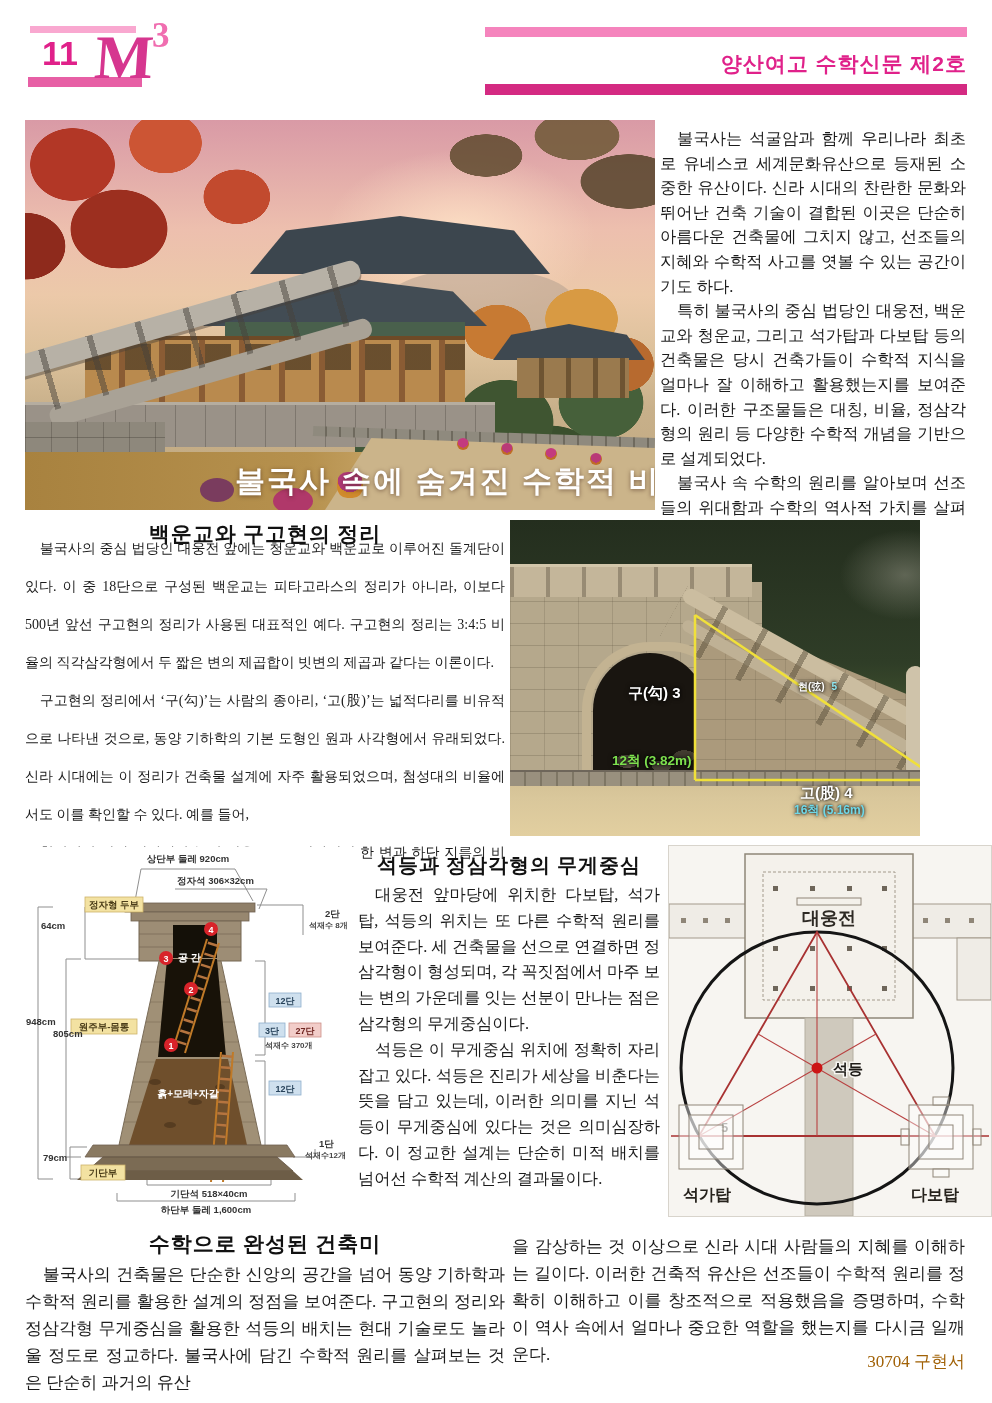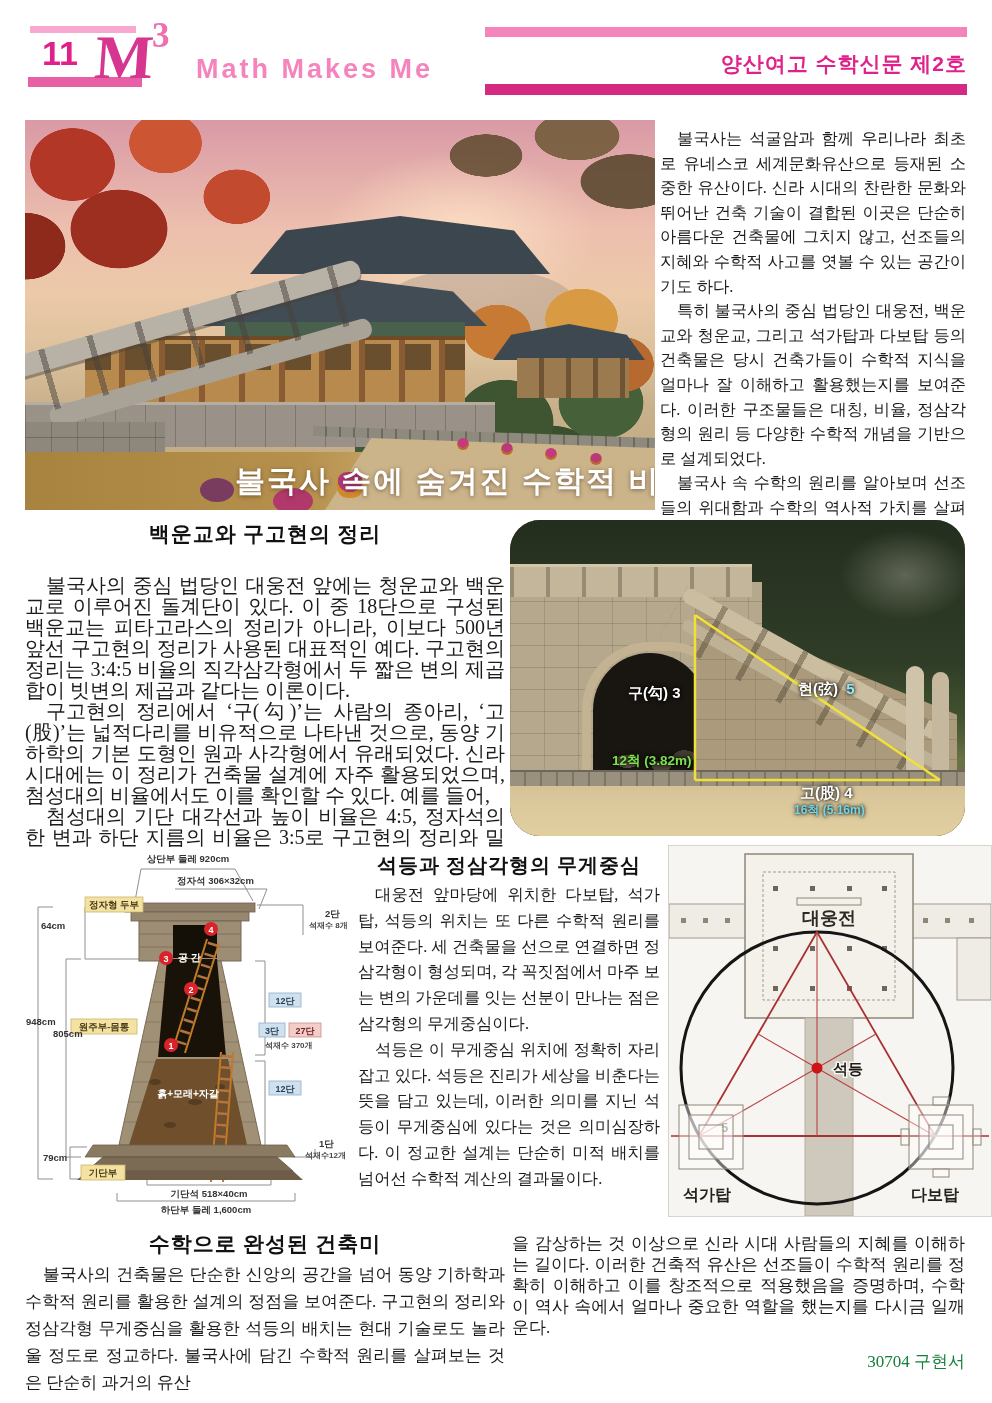--- a/index.html
+++ b/index.html
@@ -26,21 +26,20 @@
 <body>
 
 <div class="page">
 
   <div class="bar" style="left:30px;top:26px;width:106px;height:7px;background:#f9a8d0;"></div>
   <div class="abs sans" style="left:42px;top:34px;font-size:34px;font-weight:bold;color:#e0218a;">11</div>
   <div class="bar" style="left:28px;top:77px;width:114px;height:10px;background:#e75fa5;"></div>
 
   <div class="abs" style="left:95px;top:22px;font-size:62px;font-weight:bold;color:#d6368f;font-family:'Liberation Serif',serif;transform:skewX(-4deg);">M</div>
   <div class="abs" style="left:152px;top:16px;font-size:35px;font-weight:bold;color:#f06eb0;font-family:'Liberation Serif',serif;">3</div>
-  <div class="abs sans" style="left:196px;top:54px;font-size:27px;font-weight:bold;color:#f584bd;letter-spacing:3px;">Math Makes Me</div>
 
   <div class="bar" style="left:485px;top:27px;width:482px;height:10px;background:#f584bd;"></div>
   <div class="abs sans" style="left:600px;top:50px;width:367px;text-align:right;font-size:21px;font-weight:bold;color:#e0218a;letter-spacing:1px;">양산여고 수학신문 제2호</div>
   <div class="bar" style="left:485px;top:84px;width:482px;height:11px;background:#d42a82;"></div>
 
   <div class="photo-frame" style="left:25px;top:120px;width:630px;height:390px;background:#d9b693;">
     <div class="art" style="inset:0;background:linear-gradient(180deg,#d99aa6 0%,#edbfae 28%,#ecc9a9 45%,#dcc19b 60%,#c8b08a 74%,#bfa87f 100%);"></div>
     <div class="art" style="left:300px;top:30px;width:270px;height:170px;border-radius:50%;background:radial-gradient(closest-side,rgba(255,228,200,.85),rgba(255,228,200,0));"></div>
     <div class="art" style="left:360px;top:148px;width:190px;height:70px;background:#b4a08f;border-radius:50% 50% 0 0;opacity:.55;"></div>
     <div class="art" style="left:330px;top:195px;width:300px;height:195px;background:
@@ -88,27 +87,27 @@
     <div class="hero-title">불국사 속에 숨겨진 수학적 비밀</div>
   </div>
 
   <div class="abs bodytxt intro" style="left:660px;top:127px;width:306px;">
     <p>불국사는 석굴암과 함께 우리나라 최초로 유네스코 세계문화유산으로 등재된 소중한 유산이다. 신라 시대의 찬란한 문화와 뛰어난 건축 기술이 결합된 이곳은 단순히 아름다운 건축물에 그치지 않고, 선조들의 지혜와 수학적 사고를 엿볼 수 있는 공간이기도 하다.</p>
     <p>특히 불국사의 중심 법당인 대웅전, 백운교와 청운교, 그리고 석가탑과 다보탑 등의 건축물은 당시 건축가들이 수학적 지식을 얼마나 잘 이해하고 활용했는지를 보여준다. 이러한 구조물들은 대칭, 비율, 정삼각형의 원리 등 다양한 수학적 개념을 기반으로 설계되었다.</p>
     <p>불국사 속 수학의 원리를 알아보며 선조들의 위대함과 수학의 역사적 가치를 살펴보자.</p>
   </div>
 
   <div class="abs h2" style="left:25px;top:520px;width:480px;">백운교와 구고현의 정리</div>
-  <div class="abs bodytxt" style="left:25px;top:575px;width:480px;font-size:20px;line-height:21px;">
+  <div class="abs bodytxt" style="left:25px;top:530px;width:480px;font-size:14px;line-height:38px;">
     <p>불국사의 중심 법당인 대웅전 앞에는 청운교와 백운교로 이루어진 돌계단이 있다. 이 중 18단으로 구성된 백운교는 피타고라스의 정리가 아니라, 이보다 500년 앞선 구고현의 정리가 사용된 대표적인 예다. 구고현의 정리는 3:4:5 비율의 직각삼각형에서 두 짧은 변의 제곱합이 빗변의 제곱과 같다는 이론이다.</p>
     <p>구고현의 정리에서 ‘구(勾)’는 사람의 종아리, ‘고(股)’는 넓적다리를 비유적으로 나타낸 것으로, 동양 기하학의 기본 도형인 원과 사각형에서 유래되었다. 신라 시대에는 이 정리가 건축물 설계에 자주 활용되었으며, 첨성대의 비율에서도 이를 확인할 수 있다. 예를 들어,</p>
     <p>첨성대의 기단 대각선과 높이 비율은 4:5, 정자석의 한 변과 하단 지름의 비율은 3:5로 구고현의 정리와 밀접하게 연결되어 있다.</p>
   </div>
 
-  <div class="photo-frame" style="left:510px;top:520px;width:455px;height:316px;background:#404040;border-radius:30px;">
+  <div class="photo-frame" style="left:510px;top:520px;width:410px;height:316px;background:#404040;">
     <div class="art" style="inset:0;background:linear-gradient(180deg,#242e1e 0%,#2f3d27 45%,#41522f 62%,#56633a 70%,#6a7346 76%);"></div>
     <div class="art" style="left:330px;top:10px;width:130px;height:90px;background:radial-gradient(closest-side,rgba(150,150,135,.5),transparent);"></div>
     <div class="art" style="left:0;top:62px;width:252px;height:196px;background:#b5a88c;background-image:repeating-linear-gradient(0deg,rgba(90,80,60,.25) 0 1px,transparent 1px 22px),repeating-linear-gradient(90deg,rgba(90,80,60,.2) 0 1px,transparent 1px 34px);"></div>
     <div class="art" style="left:0;top:44px;width:242px;height:30px;background:#c4b69a;border-top:3px solid #d2c6aa;background-image:repeating-linear-gradient(90deg,rgba(70,60,45,.35) 0 4px,transparent 4px 36px);"></div>
     <div class="art" style="left:72px;top:122px;width:136px;height:134px;border:9px solid #c3b392;border-bottom:none;border-radius:68px 68px 0 0;"></div>
     <div class="art" style="left:83px;top:133px;width:114px;height:123px;background:#191510;border-radius:57px 57px 0 0;background-image:radial-gradient(20px 11px at 30% 88%,#564e40 60%,transparent 61%),radial-gradient(16px 9px at 60% 92%,#4a4438 60%,transparent 61%),radial-gradient(18px 10px at 80% 84%,#423c30 60%,transparent 61%);"></div>
     <div class="art" style="left:185px;top:88px;width:262px;height:172px;background:#ab9a7c;background-image:repeating-linear-gradient(0deg,rgba(90,80,60,.22) 0 1px,transparent 1px 20px),repeating-linear-gradient(90deg,rgba(90,80,60,.18) 0 1px,transparent 1px 30px);clip-path:polygon(0 0,100% 62%,100% 100%,0 100%);"></div>
     <div class="art" style="left:178px;top:66px;width:300px;height:16px;background:#cbbda0;border-radius:8px;transform:rotate(29deg);transform-origin:left top;"></div>
     <div class="art" style="left:176px;top:98px;width:300px;height:12px;background:#bfb195;border-radius:6px;transform:rotate(29deg);transform-origin:left top;"></div>
     <div class="art" style="left:178px;top:66px;width:300px;height:58px;transform:rotate(29deg);transform-origin:left top;background:repeating-linear-gradient(90deg,transparent 0 40px,rgba(80,70,50,.45) 40px 46px);"></div>
@@ -116,21 +115,21 @@
     <div class="art" style="left:422px;top:152px;width:17px;height:106px;background:#c5b89e;border-radius:9px;"></div>
     <div class="art" style="left:0;top:252px;width:455px;height:64px;background:linear-gradient(180deg,#d0bd92 0%,#d9c79b 40%,#e2cfa0 100%);"></div>
     <div class="art" style="left:0;top:250px;width:455px;height:14px;background:repeating-linear-gradient(90deg,#99907e 0 14px,#7e7664 14px 16px);border-top:2px solid #6e665a;"></div>
     <svg width="455" height="316" viewBox="0 0 455 316" style="position:absolute;left:0;top:0;">
       <line x1="185" y1="95" x2="185" y2="260" stroke="#f0e03a" stroke-width="2.5"></line>
       <line x1="185" y1="260" x2="430" y2="260" stroke="#f0e03a" stroke-width="2.5"></line>
       <line x1="185" y1="95" x2="430" y2="260" stroke="#f0e03a" stroke-width="2.5"></line>
     </svg>
     <div class="ovl-label" style="left:118px;top:164px;font-size:15px;color:#ffffff;">구(勾) 3</div>
     <div class="ovl-label" style="left:102px;top:184px;font-size:13.5px;color:#7de04e;margin-top:48px;">12척 (3.82m)</div>
-    <div class="ovl-label" style="left:288px;top:160px;font-size:15px;color:#ffffff;">
+    <div class="ovl-label" style="left:288px;top:160px;font-size:10px;color:#ffffff;">
       <span>현(弦)</span>
       <span style="color:#8fe8f2;margin-left:4px;">5</span>
     </div>
     <div class="ovl-label" style="left:290px;top:264px;font-size:15px;color:#ffffff;">고(股) 4</div>
     <div class="ovl-label" style="left:284px;top:282px;font-size:12px;color:#6fd8e8;">16척 (5.16m)</div>
   </div>
 
   <div class="photo-frame" style="left:25px;top:847px;width:330px;height:370px;background:#ffffff;">
     <svg width="330" height="370" viewBox="0 0 330 370" style="position:absolute;left:0;top:0;">
 
@@ -329,18 +328,18 @@
       </g>
       <text x="14" y="354" font-size="16" font-weight="bold" fill="#26221c">석가탑</text>
       <text x="242" y="354" font-size="16" font-weight="bold" fill="#26221c">다보탑</text>
     </svg>
   </div>
 
   <div class="abs h2" style="left:25px;top:1230px;width:480px;">수학으로 완성된 건축미</div>
   <div class="abs bodytxt" style="left:25px;top:1261px;width:480px;font-size:17px;line-height:27px;">
     <p>불국사의 건축물은 단순한 신앙의 공간을 넘어 동양 기하학과 수학적 원리를 활용한 설계의 정점을 보여준다. 구고현의 정리와 정삼각형 무게중심을 활용한 석등의 배치는 현대 기술로도 놀라울 정도로 정교하다. 불국사에 담긴 수학적 원리를 살펴보는 것은 단순히 과거의 유산</p>
   </div>
-  <div class="abs bodytxt" style="left:512px;top:1233px;width:453px;font-size:17px;line-height:21px;">
+  <div class="abs bodytxt" style="left:512px;top:1233px;width:453px;font-size:17px;line-height:27px;">
     <p class="noindent">을 감상하는 것 이상으로 신라 시대 사람들의 지혜를 이해하는 길이다. 이러한 건축적 유산은 선조들이 수학적 원리를 정확히 이해하고 이를 창조적으로 적용했음을 증명하며, 수학이 역사 속에서 얼마나 중요한 역할을 했는지를 다시금 일깨운다.</p>
   </div>
-  <div class="abs" style="left:512px;top:1350px;width:453px;text-align:right;font-size:17px;color:#15803d;">30704 구현서</div>
+  <div class="abs" style="left:512px;top:1350px;width:453px;text-align:right;font-size:17px;color:#a16207;">30704 구현서</div>
 
 </div>
 
 </body></html>

